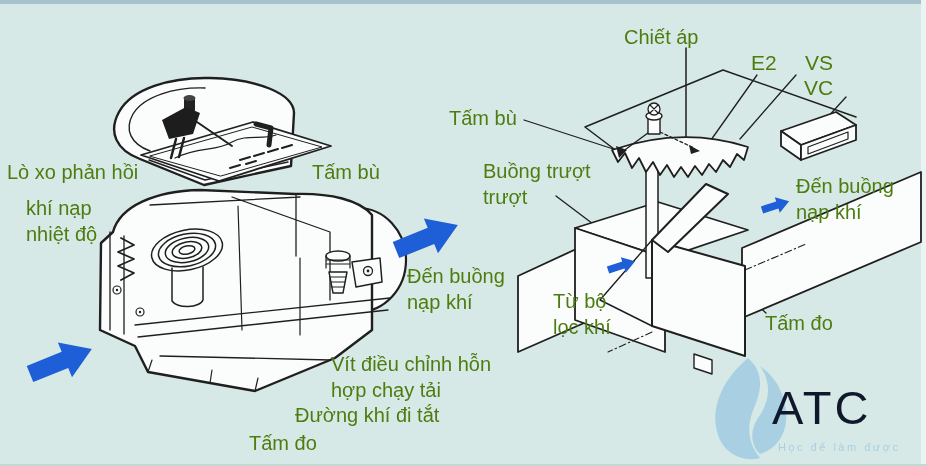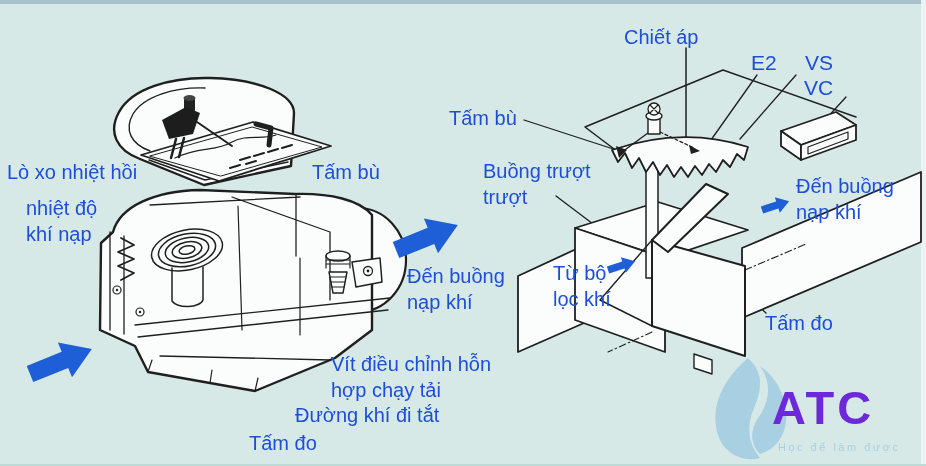--- a/index.html
+++ b/index.html
@@ -9,28 +9,28 @@
     font-family:"Liberation Sans","DejaVu Sans",sans-serif;
   }
   .edge{position:absolute;}
   #edge-top{left:0;top:0;width:926px;height:4px;background:#a7c1cd;}
   #edge-right{right:0;top:0;width:5px;height:466px;background:#eaf5f3;}
   #edge-bottom{left:0;bottom:0;width:926px;height:2px;background:#bedad6;}
   svg{position:absolute;left:0;top:0;}
   .art{stroke:#1f1f1f;stroke-linejoin:round;stroke-linecap:round;fill:none;}
   .fillw{fill:#fbfdfc;}
   .lbl{
-    position:absolute;color:#1d4ed8;font-size:20px;line-height:25px;
+    position:absolute;color:#4d7c0f;font-size:20px;line-height:25px;
     white-space:nowrap;z-index:5;
   }
   .lbl .ln{display:block;line-height:26px;}
   .term{font-size:21px;}
   #wm-brand{
     position:absolute;left:772px;top:383px;z-index:2;
-    font-size:47px;font-weight:700;letter-spacing:3px;color:#6d28d9;line-height:50px;text-align:right;
+    font-size:47px;font-weight:400;letter-spacing:3px;color:#0f172a;line-height:50px;text-align:right;
   }
   #wm-tagline{
     position:absolute;left:778px;top:441px;z-index:2;
     font-size:11px;letter-spacing:2.5px;color:#a9cfe2;
   }
 </style>
 </head>
 <body>
 
 <div id="stage">
@@ -147,24 +147,24 @@
     </g>
 
     <g fill="#1e5ed6" stroke="none">
       <path transform="translate(30,374) rotate(-22) scale(1.45)" d="M0,-6 L26,-6 L26,-13 L46,0 L26,13 L26,6 L0,6 Z"></path>
       <path transform="translate(396,250) rotate(-22) scale(1.45)" d="M0,-6 L26,-6 L26,-13 L46,0 L26,13 L26,6 L0,6 Z"></path>
       <path transform="translate(608,270) rotate(-18) scale(0.62)" d="M0,-6 L26,-6 L26,-13 L46,0 L26,13 L26,6 L0,6 Z"></path>
       <path transform="translate(762,210) rotate(-18) scale(0.62)" d="M0,-6 L26,-6 L26,-13 L46,0 L26,13 L26,6 L0,6 Z"></path>
     </g>
   </svg>
 
-  <div class="lbl" style="left:7px;top:160px">Lò xo nhiệt hồi</div>
+  <div class="lbl" style="left:7px;top:160px">Lò xo phản hồi</div>
   <div class="lbl" style="left:26px;top:195px">
+    <span class="ln">khí nạp</span>
     <span class="ln">nhiệt độ</span>
-    <span class="ln">khí nạp</span>
   </div>
   <div class="lbl" style="left:312px;top:160px">Tấm bù</div>
   <div class="lbl" style="left:407px;top:263px">
     <span class="ln">Đến buồng</span>
     <span class="ln">nạp khí</span>
   </div>
   <div class="lbl" style="left:295px;top:403px">Đường khí đi tắt</div>
   <div class="lbl" style="left:331px;top:351px">
     <span class="ln">Vít điều chỉnh hỗn</span>
     <span class="ln">hợp chạy tải</span>
@@ -177,19 +177,19 @@
   <div class="lbl term" style="left:804px;top:75px">VC</div>
   <div class="lbl" style="left:449px;top:106px">Tấm bù</div>
   <div class="lbl" style="left:483px;top:158px">
     <span class="ln">Buồng trượt</span>
     <span class="ln">trượt</span>
   </div>
   <div class="lbl" style="left:796px;top:173px">
     <span class="ln">Đến buồng</span>
     <span class="ln">nạp khí</span>
   </div>
-  <div class="lbl" style="left:553px;top:260px">
+  <div class="lbl" style="left:553px;top:288px">
     <span class="ln">Từ bộ</span>
     <span class="ln">lọc khí</span>
   </div>
   <div class="lbl" style="left:765px;top:311px">Tấm đo</div>
 
 </div>
 
 </body></html>

